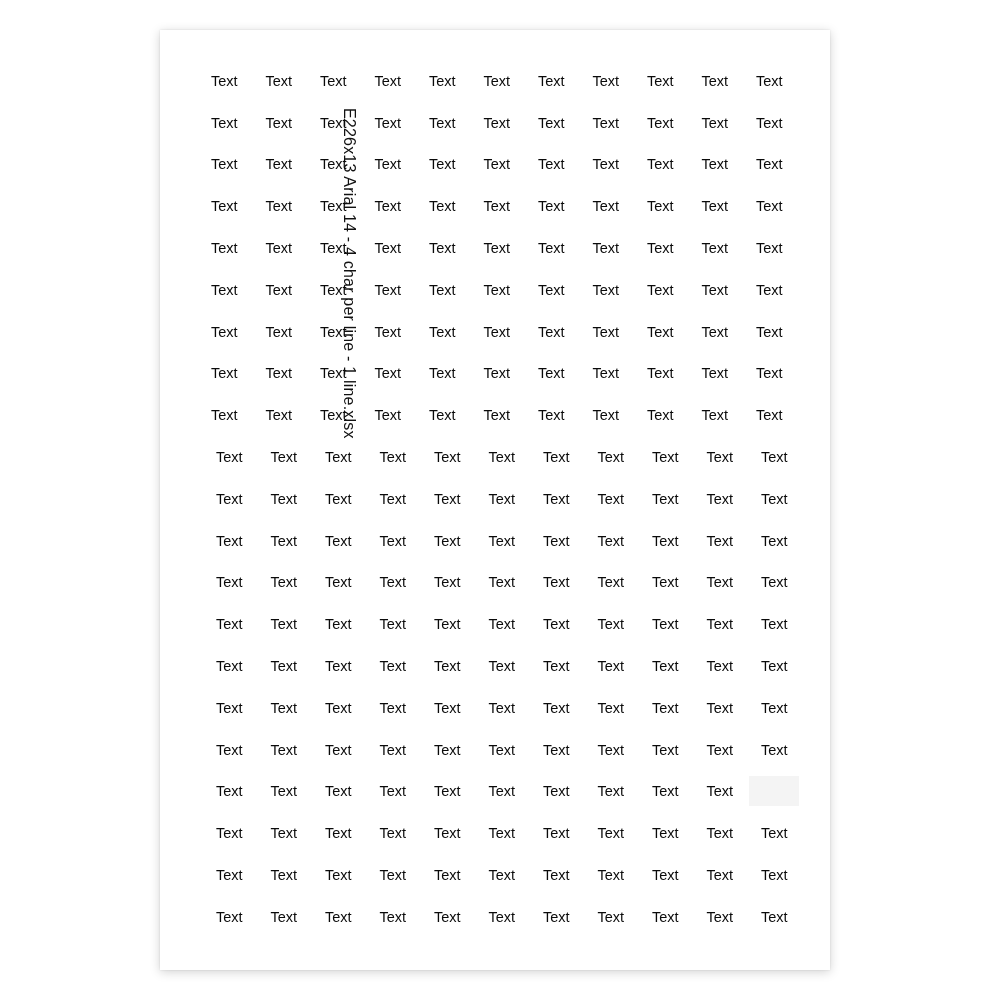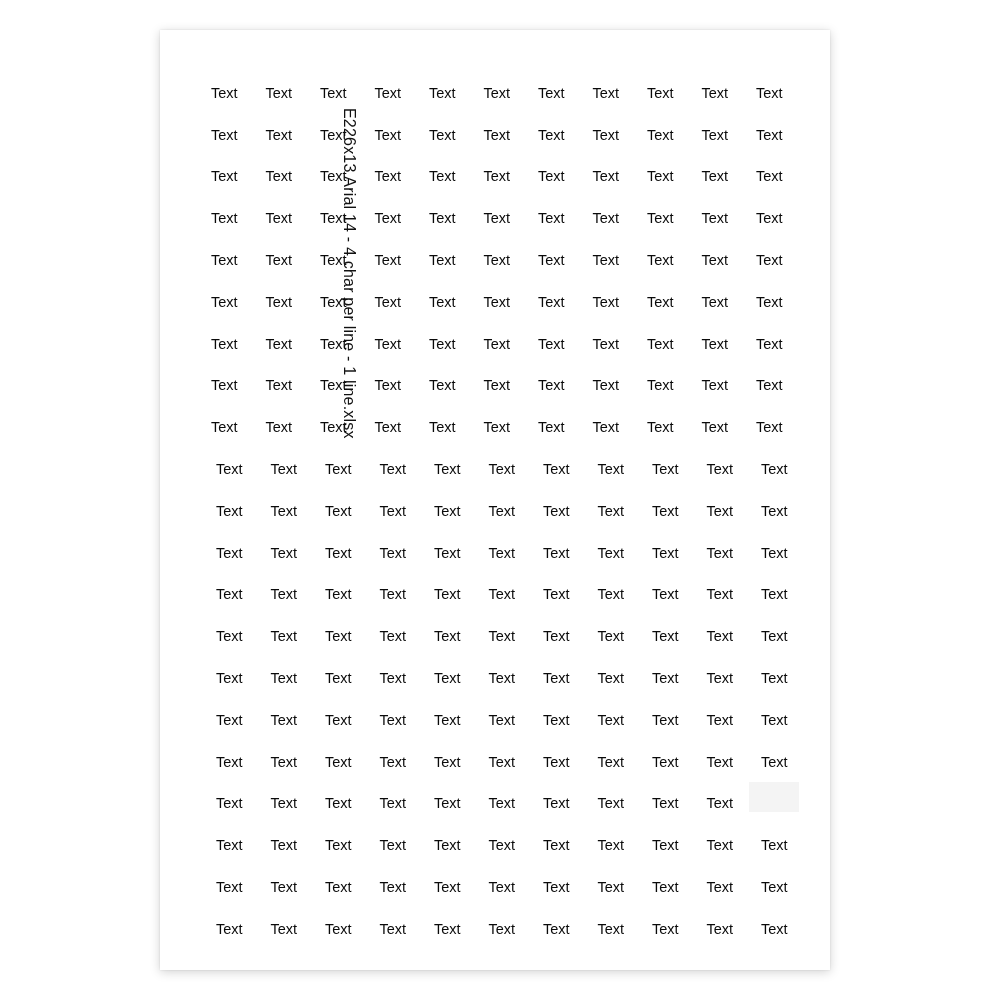--- a/index.html
+++ b/index.html
@@ -59,21 +59,21 @@
     position: absolute;
     left: 42px;
     top: 30px;
     width: 600px;
     height: 880px;
   }
 
   .row {
     display: flex;
     height: 41.8px;
-    align-items: flex-end;
+    align-items: center;
   }
 
   .cell {
     width: 54.5px;
     text-align: center;
     font-size: 14.5px;
     color: #0a0a0a;
     line-height: 18px;
     font-family: "Liberation Sans", sans-serif;
     white-space: nowrap;

